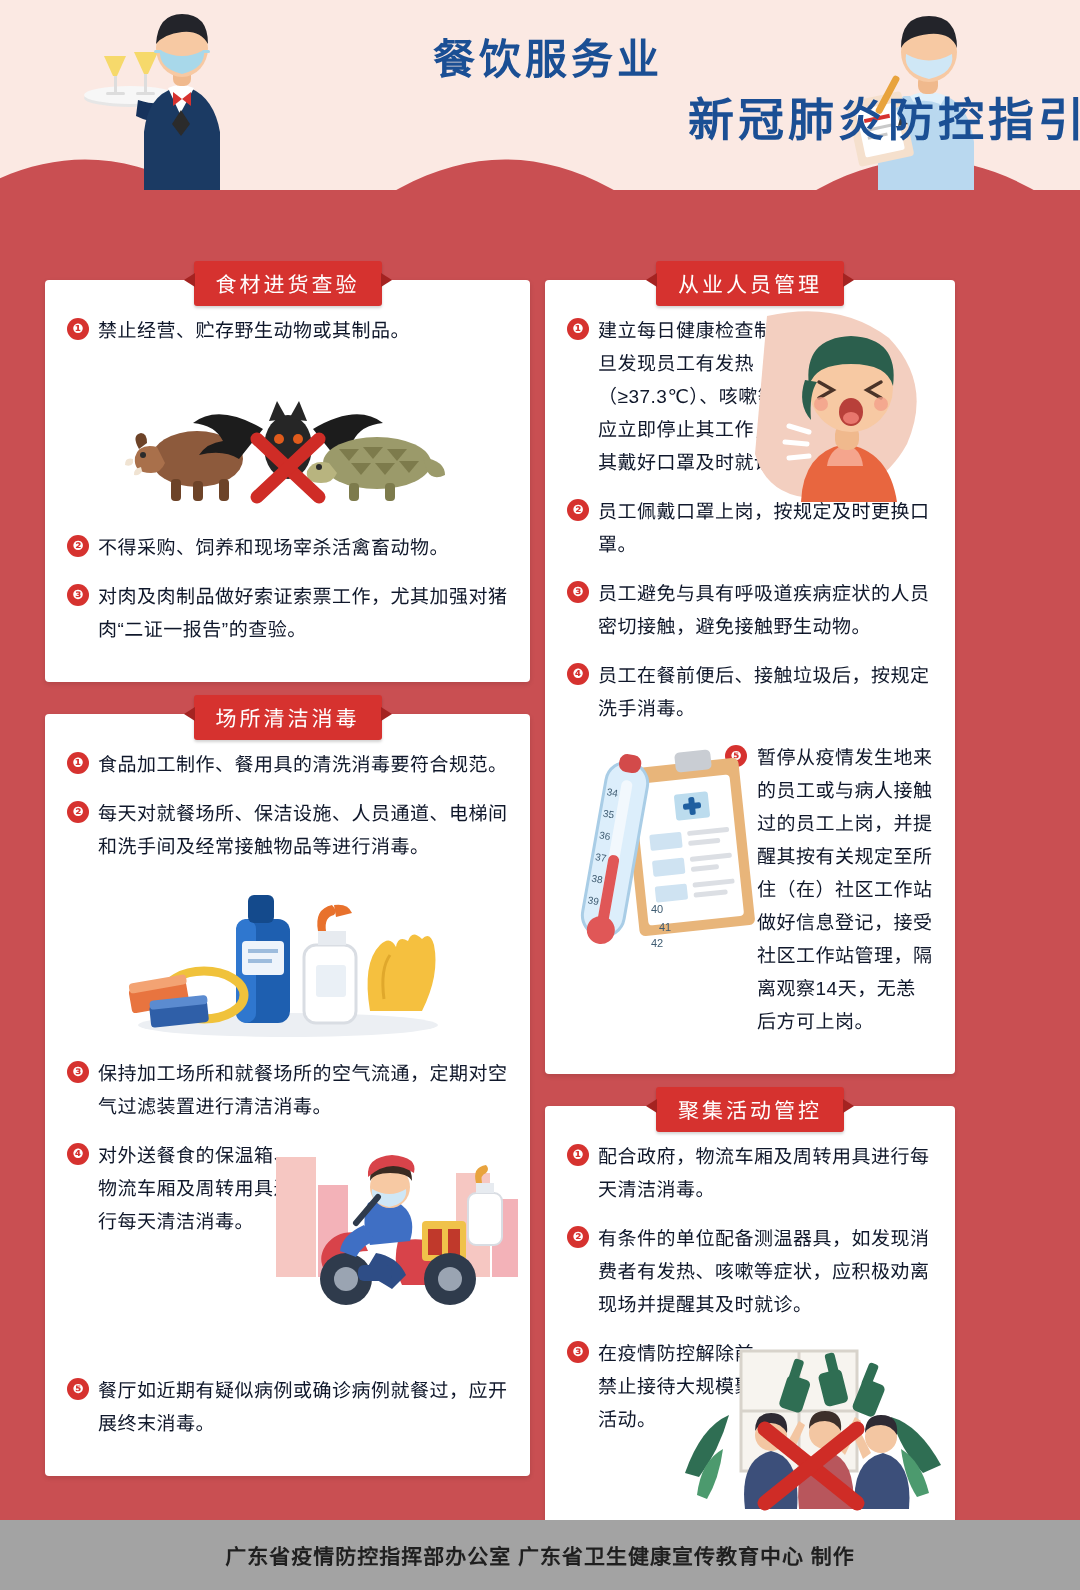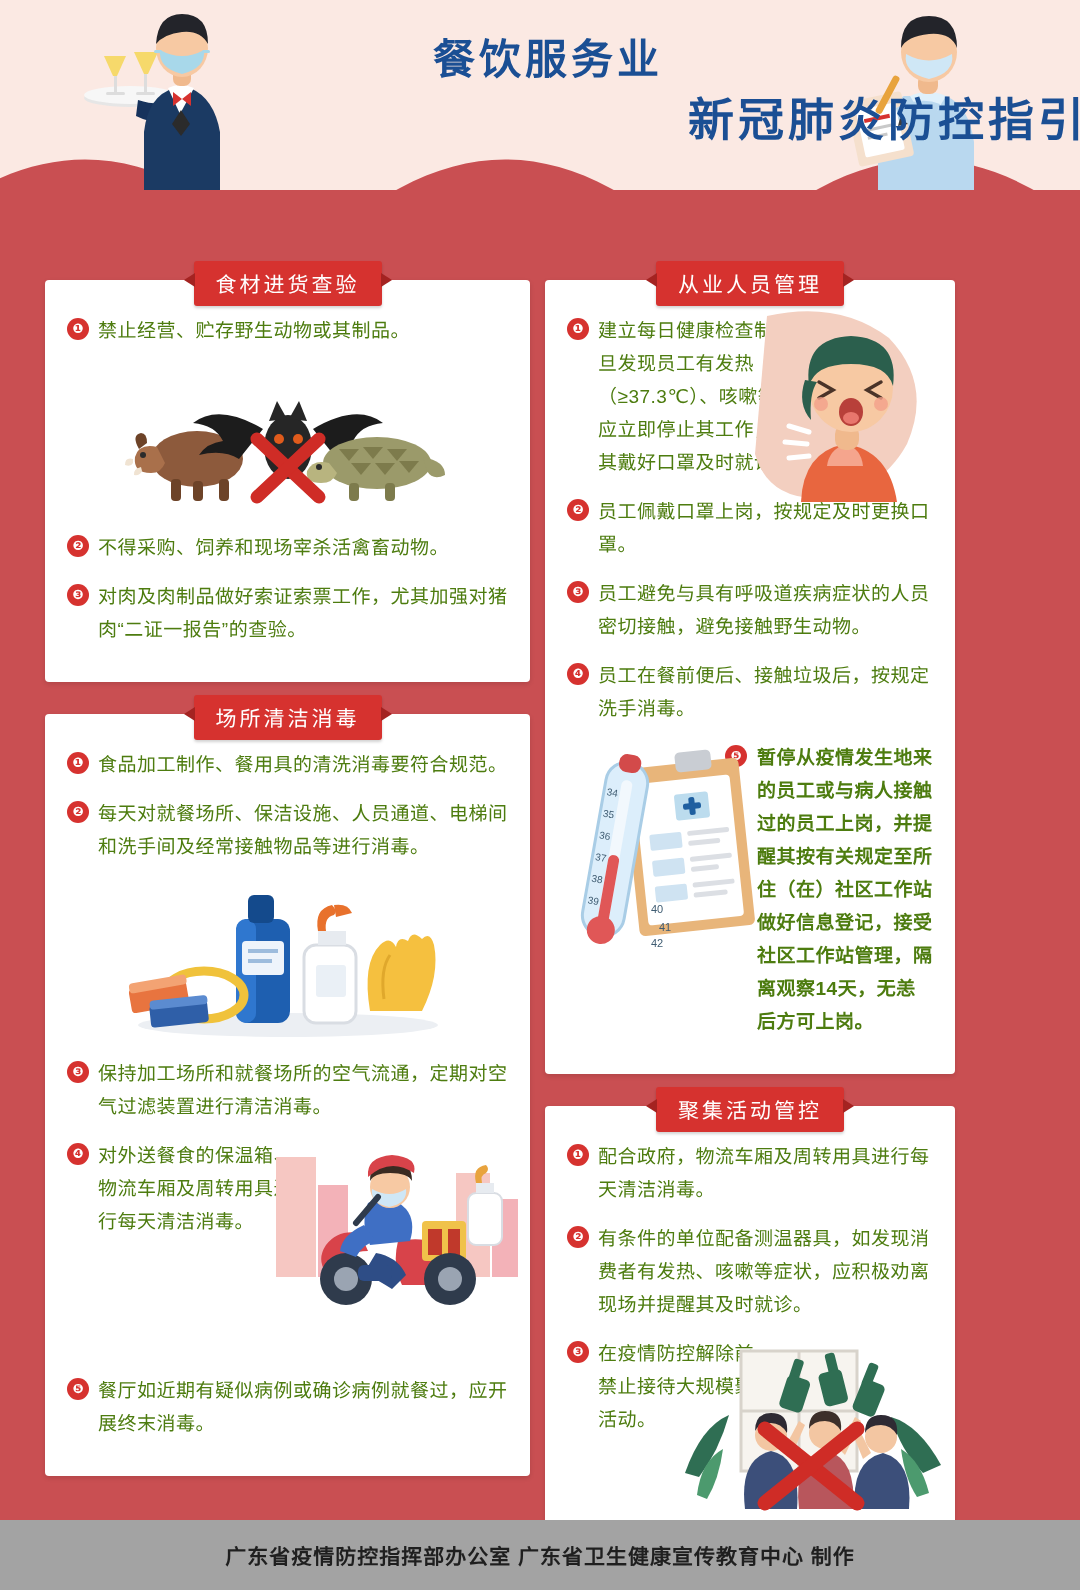--- a/index.html
+++ b/index.html
@@ -133,21 +133,21 @@
     font-size: 13px;
     line-height: 22px;
     text-align: center;
     margin-right: 9px;
     margin-top: 4px;
     font-weight: bold;
   }
   .txt {
     font-size: 19px;
     line-height: 33px;
-    color: #4d7c0f;
+    color: #0f172a;
     letter-spacing: 0.5px;
   }
   .txt.narrow { width: 250px; }
   .txt.narrow2 { width: 200px; }
 
   .fig {
     text-align: center;
     margin: 6px 0 14px 0;
     position: relative;
   }
@@ -449,21 +449,21 @@
         <span class="num">❸</span>
         <span class="txt">员工避免与具有呼吸道疾病症状的人员密切接触，避免接触野生动物。</span>
       </div>
       <div class="item">
         <span class="num">❹</span>
         <span class="txt">员工在餐前便后、接触垃圾后，按规定洗手消毒。</span>
       </div>
 
       <div class="item" style="position:relative; margin-left:190px;">
         <span class="num" style="position:absolute; left:-32px; top:0;">❺</span>
-        <span class="txt" style="width:255px; display:block;font-weight:bold;">暂停从疫情发生地来的员工或与病人接触过的员工上岗，并提醒其按有关规定至所住（在）社区工作站做好信息登记，接受社区工作站管理，隔离观察14天，无恙后方可上岗。</span>
+        <span class="txt" style="width:255px; display:block;">暂停从疫情发生地来的员工或与病人接触过的员工上岗，并提醒其按有关规定至所住（在）社区工作站做好信息登记，接受社区工作站管理，隔离观察14天，无恙后方可上岗。</span>
         <span class="float-fig" style="left:-198px; top:-6px;">
           <svg width="200" height="230" viewBox="0 0 200 230">
 
             <rect x="72" y="28" width="116" height="168" rx="6" fill="#e8b57a" transform="rotate(-6 130 112)"></rect>
             <rect x="82" y="44" width="96" height="142" rx="4" fill="#ffffff" transform="rotate(-6 130 115)"></rect>
             <rect x="116" y="16" width="36" height="20" rx="5" fill="#c9cdd3" transform="rotate(-6 134 26)"></rect>
 
             <rect x="116" y="58" width="34" height="26" rx="3" fill="#bcdcee" transform="rotate(-6 133 71)"></rect>
             <g fill="#1f5fa0" transform="rotate(-6 133 71)">
               <rect x="130" y="62" width="6" height="18" rx="2"></rect>

